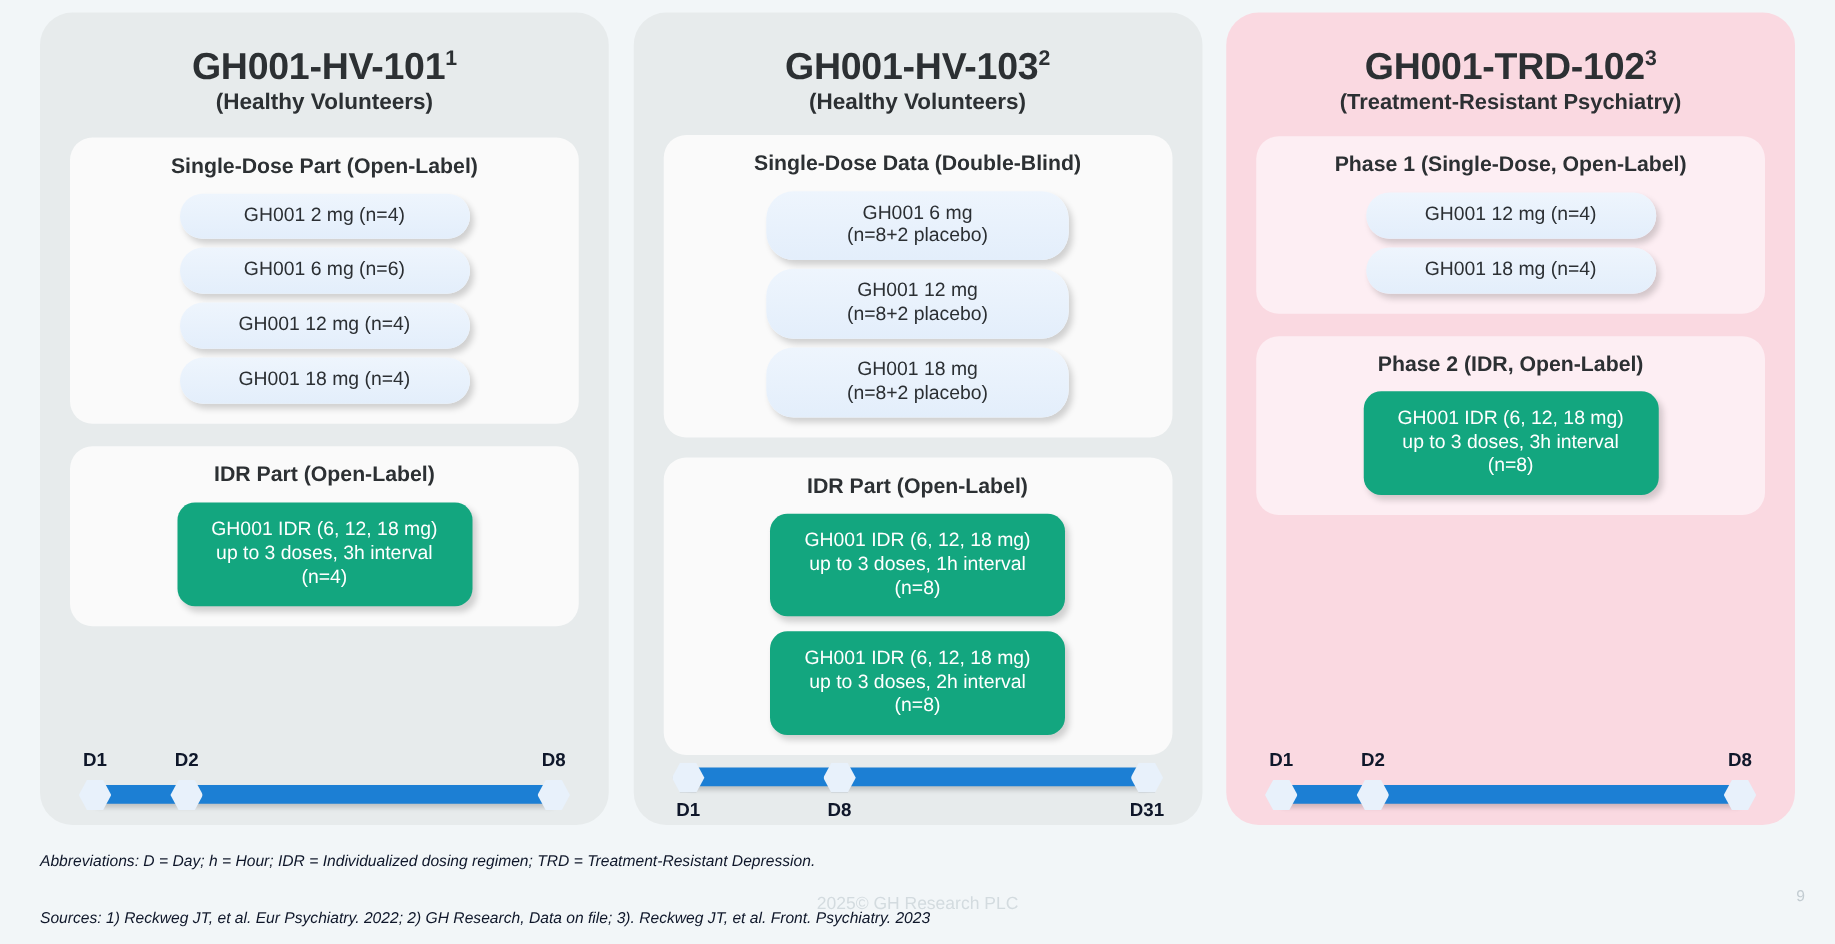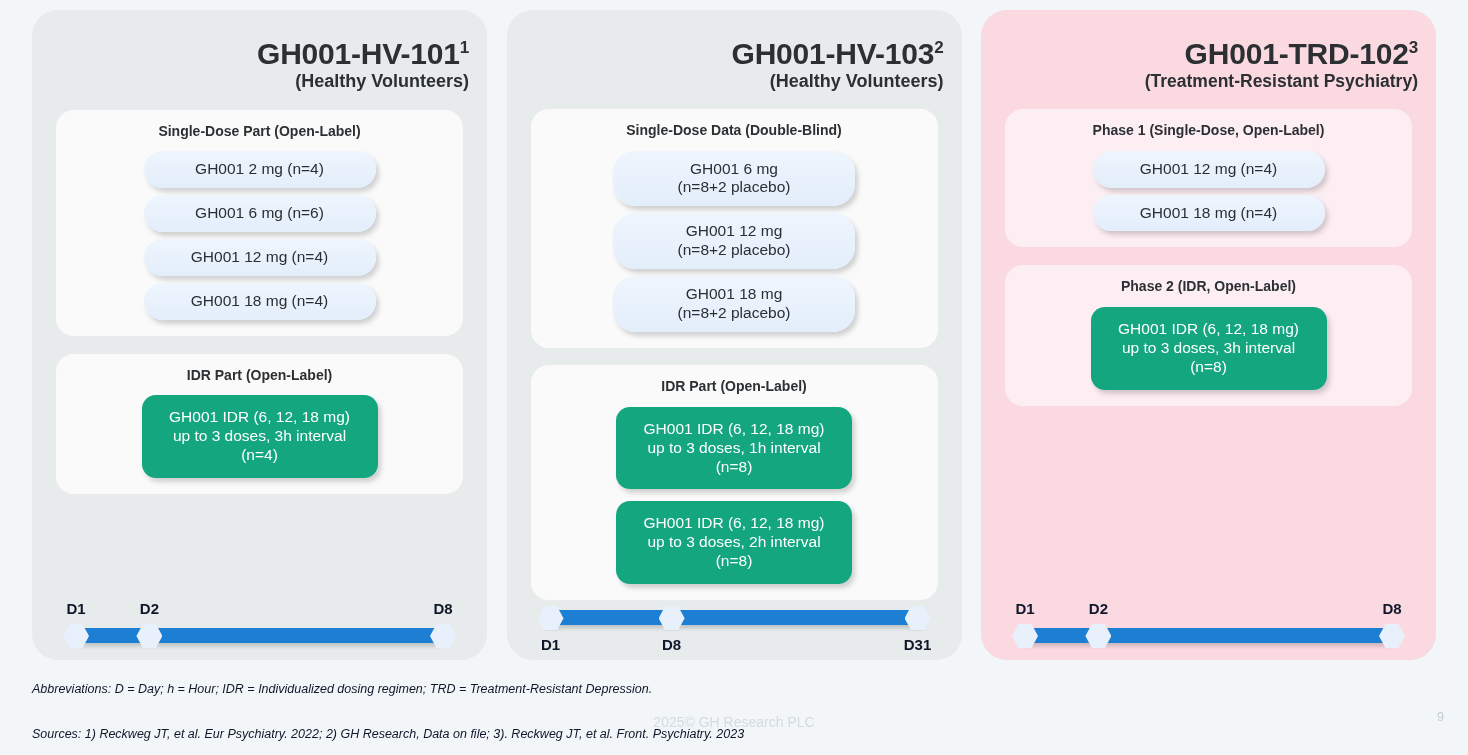--- a/index.html
+++ b/index.html
@@ -22,42 +22,42 @@
     width: 455px;
     border-radius: 26px;
     padding: 16px 18px 0 18px;
     display: flex; flex-direction: column;
     position: relative;
   }
   .column.grey { background: #e7ebec; }
   .column.pink { background: #fad9e1; }
 
   .col-title {
-    text-align: right;
+    text-align: center;
     color: #2c3033;
     font-weight: bold;
     line-height: 1.08;
     padding-top: 12px;
   }
   .col-title .main { font-size: 30px; letter-spacing: -0.2px; display: block; }
   .col-title .main sup { font-size: 17px; vertical-align: super; }
   .col-title .sub { font-size: 18px; display: block; margin-top: 2px; }
   .col-title.narrow .sub { font-size: 17.5px; }
 
   
   .panel {
     border-radius: 18px;
     padding: 14px 16px 16px 16px;
     margin: 0 6px;
   }
   .panel.white { background: #fafafa; }
   .panel.pinkish { background: #fdeef3; }
   .panel-title {
     text-align: center;
-    font-size: 14px;
+    font-size: 17px;
     font-weight: bold;
     color: #2c3033;
     margin-bottom: 12px;
     line-height: 1.1;
   }
 
   
   .pill {
     border-radius: 22px;
     text-align: center;

